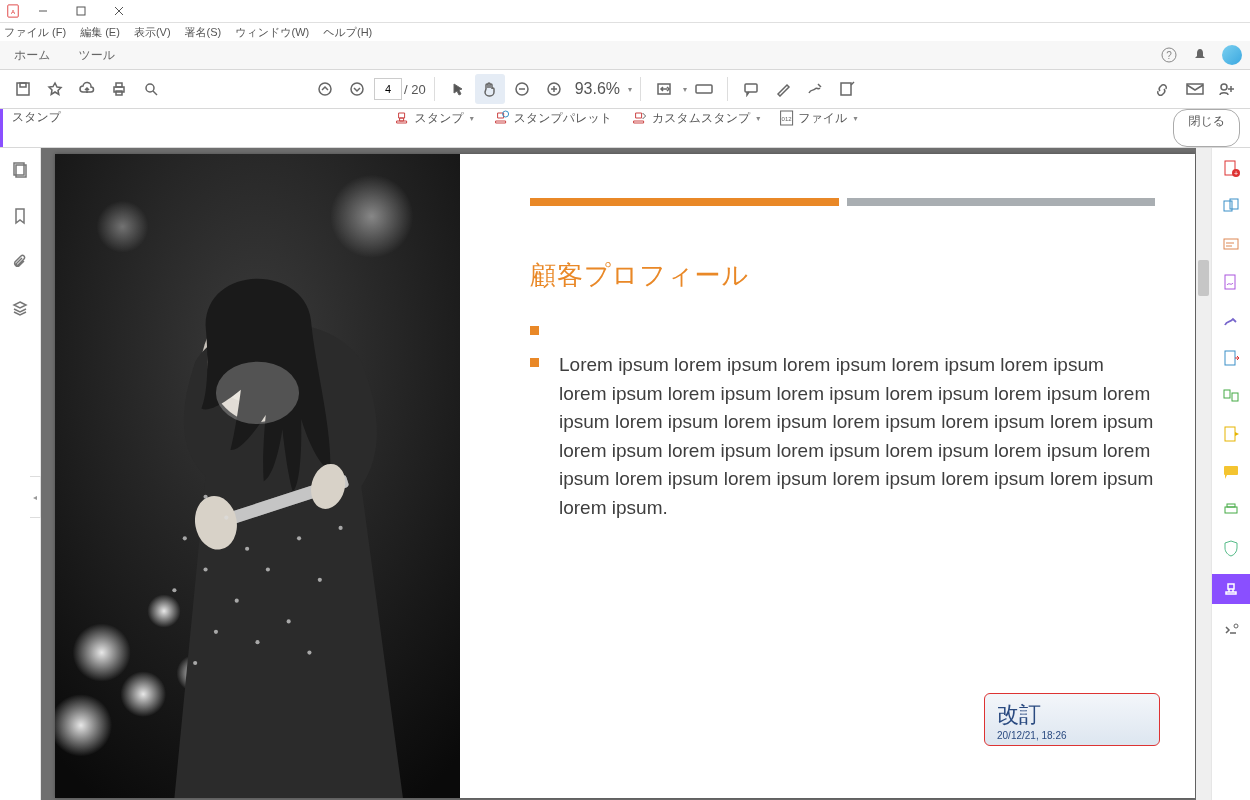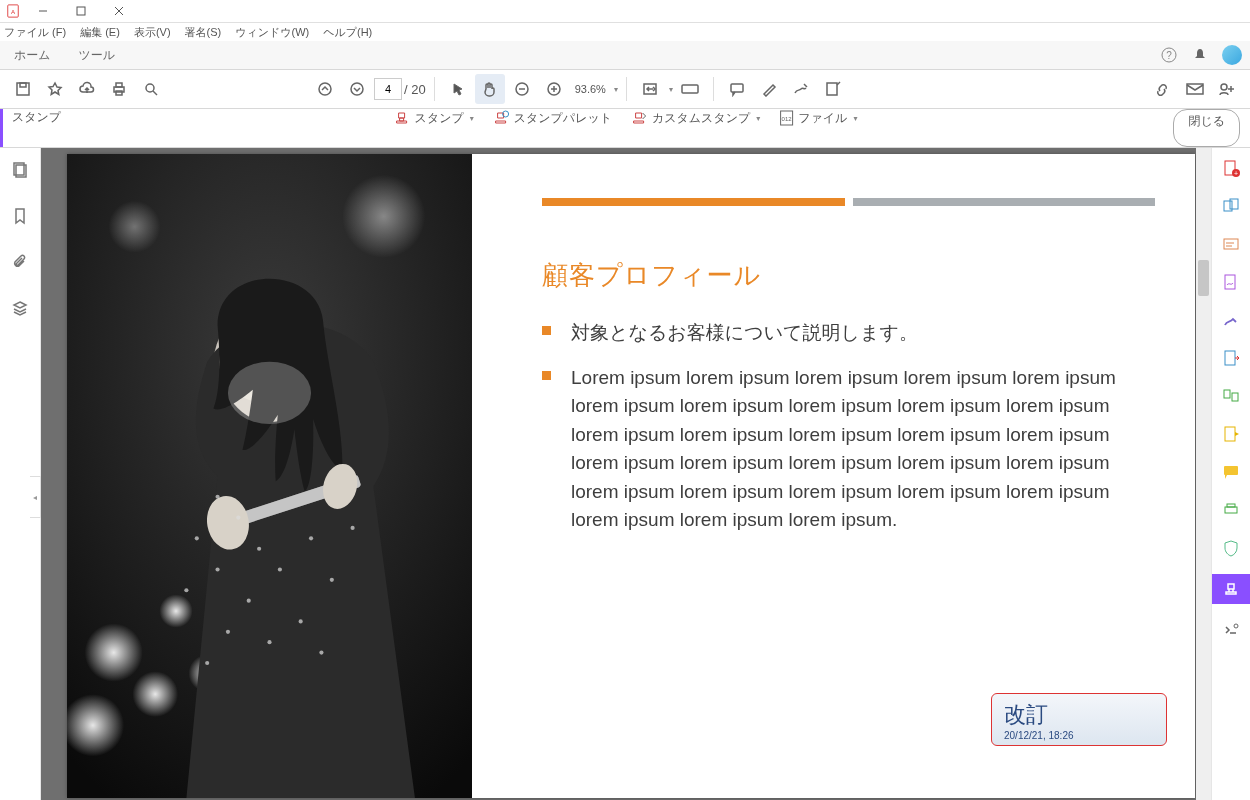--- a/index.html
+++ b/index.html
@@ -16,49 +16,49 @@
   .tabbar .spacer{flex:1;}
   .tabbar .right{display:flex;align-items:center;padding-right:8px;gap:14px;}
   .avatar{width:20px;height:20px;border-radius:50%;background:linear-gradient(135deg,#7bd0f0,#3aa7e0);}
   .toolbar{height:38px;border-bottom:1px solid #d8d8d8;display:flex;align-items:center;padding:0 8px;gap:2px;}
   .tbtn{width:30px;height:30px;display:flex;align-items:center;justify-content:center;color:#555;border-radius:3px;}
   .tbtn.active{background:#e5ecf5;}
   .tbtn svg{stroke:#666;}
   .sep{width:1px;height:24px;background:#ddd;margin:0 6px;}
   .pageinput{width:22px;text-align:center;border:1px solid #ccc;height:18px;font-size:11px;}
   .pagecount{font-size:13px;color:#555;}
-  .zoom{font-size:11px;color:#555;margin:0 4px;}
+  .zoom{font-size:16px;color:#555;margin:0 4px;}
   .tri{font-size:8px;color:#888;margin-left:2px;}
   .toolbar .spacer{flex:1;}
   .stampbar{height:38px;border-bottom:1px solid #d8d8d8;display:flex;position:relative;}
   .stampbar .left-accent{width:3px;height:38px;background:#8a4fff;position:absolute;left:0;top:0;}
   .stampbar .label{margin-left:12px;font-size:12px;color:#555;}
   .stampbar .center{position:absolute;left:50%;transform:translateX(-50%);display:flex;gap:18px;}
   .stampbar .sb-item{display:flex;align-items:center;font-size:12px;color:#555;gap:4px;}
   .stampbar .closebtn{margin-left:auto;margin-right:10px;border:1px solid #aaa;border-radius:14px;padding:3px 14px;font-size:12px;color:#555;}
   .main{display:flex;height:calc(800px - 22px - 18px - 28px - 38px - 38px);}
   .leftrail{width:40px;background:#fff;border-right:1px solid #e6e6e6;display:flex;flex-direction:column;align-items:center;padding-top:10px;gap:22px;position:relative;}
   .leftrail .railbtn{width:24px;height:24px;display:flex;align-items:center;justify-content:center;color:#777;}
   .leftrail .collapse{position:absolute;right:-1px;top:50%;width:10px;height:40px;display:flex;align-items:center;justify-content:center;color:#999;background:#fff;border:1px solid #ddd;border-left:none;font-size:8px;}
   .docarea{flex:1;background:#6f6f6f;position:relative;overflow:hidden;}
   .rightrail{width:38px;background:#fff;border-left:1px solid #e6e6e6;display:flex;flex-direction:column;align-items:center;padding-top:8px;gap:14px;}
   .rightrail .rbtn{width:24px;height:24px;display:flex;align-items:center;justify-content:center;}
   .rightrail .rbtn.active{background:#8a4fff;width:38px;height:30px;}
-  .page{position:absolute;left:14px;top:6px;right:16px;bottom:6px;background:#fff;box-shadow:0 0 4px rgba(0,0,0,0.3);display:flex;margin-left:12px;}
+  .page{position:absolute;left:14px;top:6px;right:16px;bottom:6px;background:#fff;box-shadow:0 0 4px rgba(0,0,0,0.3);display:flex;}
   .page .photo{width:405px;background:#222;position:relative;overflow:hidden;}
   .page .content{flex:1;padding:0 40px 0 70px;position:relative;}
   .bars{display:flex;height:8px;margin-top:44px;}
   .bars .bO{background:#e98827;flex:1;}
   .bars .bG{background:#a9aeb2;flex:1;margin-left:8px;}
   .h1{color:#e98827;font-size:26px;font-weight:normal;margin-top:52px;letter-spacing:1px;}
   .bullets{margin-top:26px;}
   .bi{display:flex;margin-bottom:16px;}
   .bi .sq{width:9px;height:9px;background:#e98827;margin-top:7px;margin-right:20px;flex-shrink:0;}
   .bi .txt{font-size:19px;color:#3e3e3e;line-height:1.5;font-family:"Segoe UI","Yu Gothic",sans-serif;}
-  .stamp{position:absolute;right:28px;bottom:52px;border:1px solid #d33;background:linear-gradient(180deg,#f3f6fa,#dde6f0);border-radius:6px;padding:6px 12px 4px;min-width:150px;}
+  .stamp{position:absolute;right:35px;bottom:52px;border:1px solid #d33;background:linear-gradient(180deg,#f3f6fa,#dde6f0);border-radius:6px;padding:6px 12px 4px;min-width:150px;}
   .stamp .s1{color:#2a4a80;font-size:22px;font-weight:500;}
   .stamp .s2{color:#2a4a80;font-size:10px;}
   
   .vscroll{position:absolute;right:0;top:0;bottom:0;width:15px;background:#efefef;}
   .vscroll .thumb{position:absolute;left:2px;right:2px;top:112px;height:36px;background:#c6c6c6;border-radius:2px;}
   
   .photo svg{width:100%;height:100%;}
   .ico{display:inline-flex;}
 </style>
 </head>
@@ -379,21 +379,20 @@
       </div>
       <div class="content">
         <div class="bars">
             <div class="bO"></div>
             <div class="bG"></div>
           </div>
         <div class="h1">顧客プロフィール</div>
         <div class="bullets">
           <div class="bi">
               <div class="sq"></div>
-              <div class="txt">対象となるお客様について説明します。</div>
             </div>
           <div class="bi">
               <div class="sq"></div>
               <div class="txt">Lorem ipsum lorem ipsum lorem ipsum lorem ipsum lorem ipsum lorem ipsum lorem ipsum lorem ipsum lorem ipsum lorem ipsum lorem ipsum lorem ipsum lorem ipsum lorem ipsum lorem ipsum lorem ipsum lorem ipsum lorem ipsum lorem ipsum lorem ipsum lorem ipsum lorem ipsum lorem ipsum lorem ipsum lorem ipsum lorem ipsum lorem ipsum lorem ipsum.</div>
             </div>
         </div>
         <div class="stamp">
           <div class="s1">改訂</div>
           <div class="s2">20/12/21, 18:26</div>
         </div>

